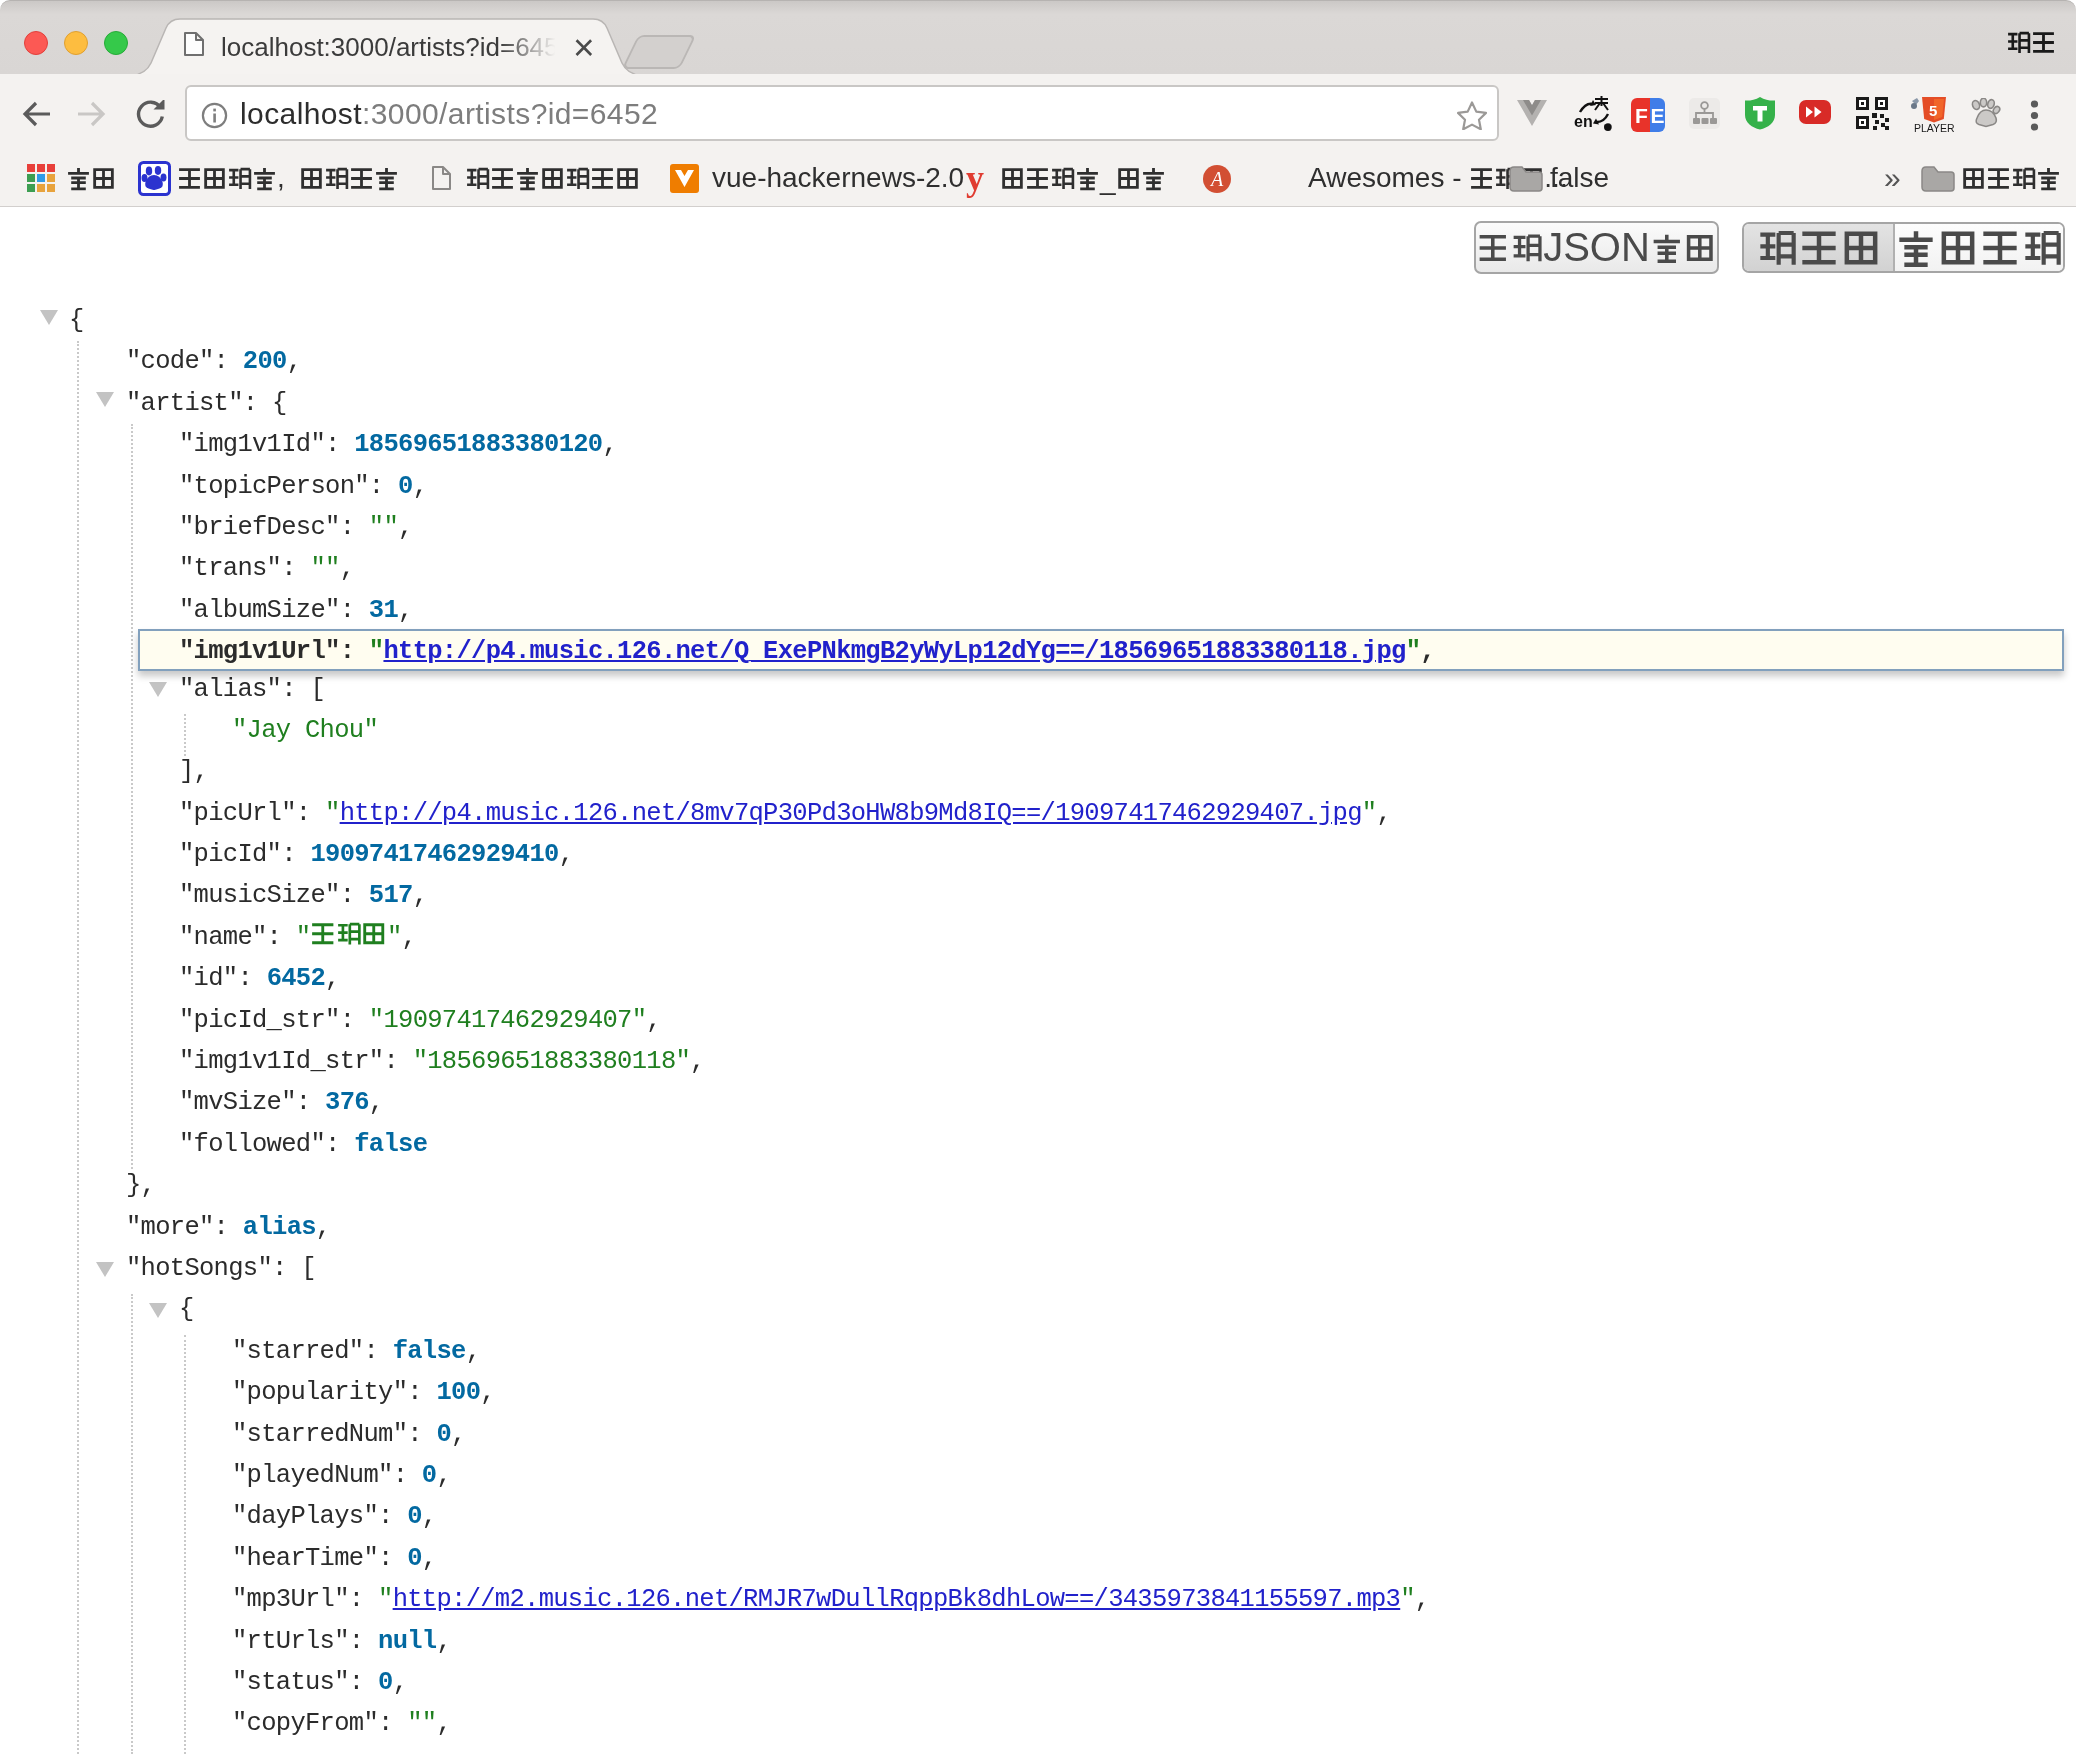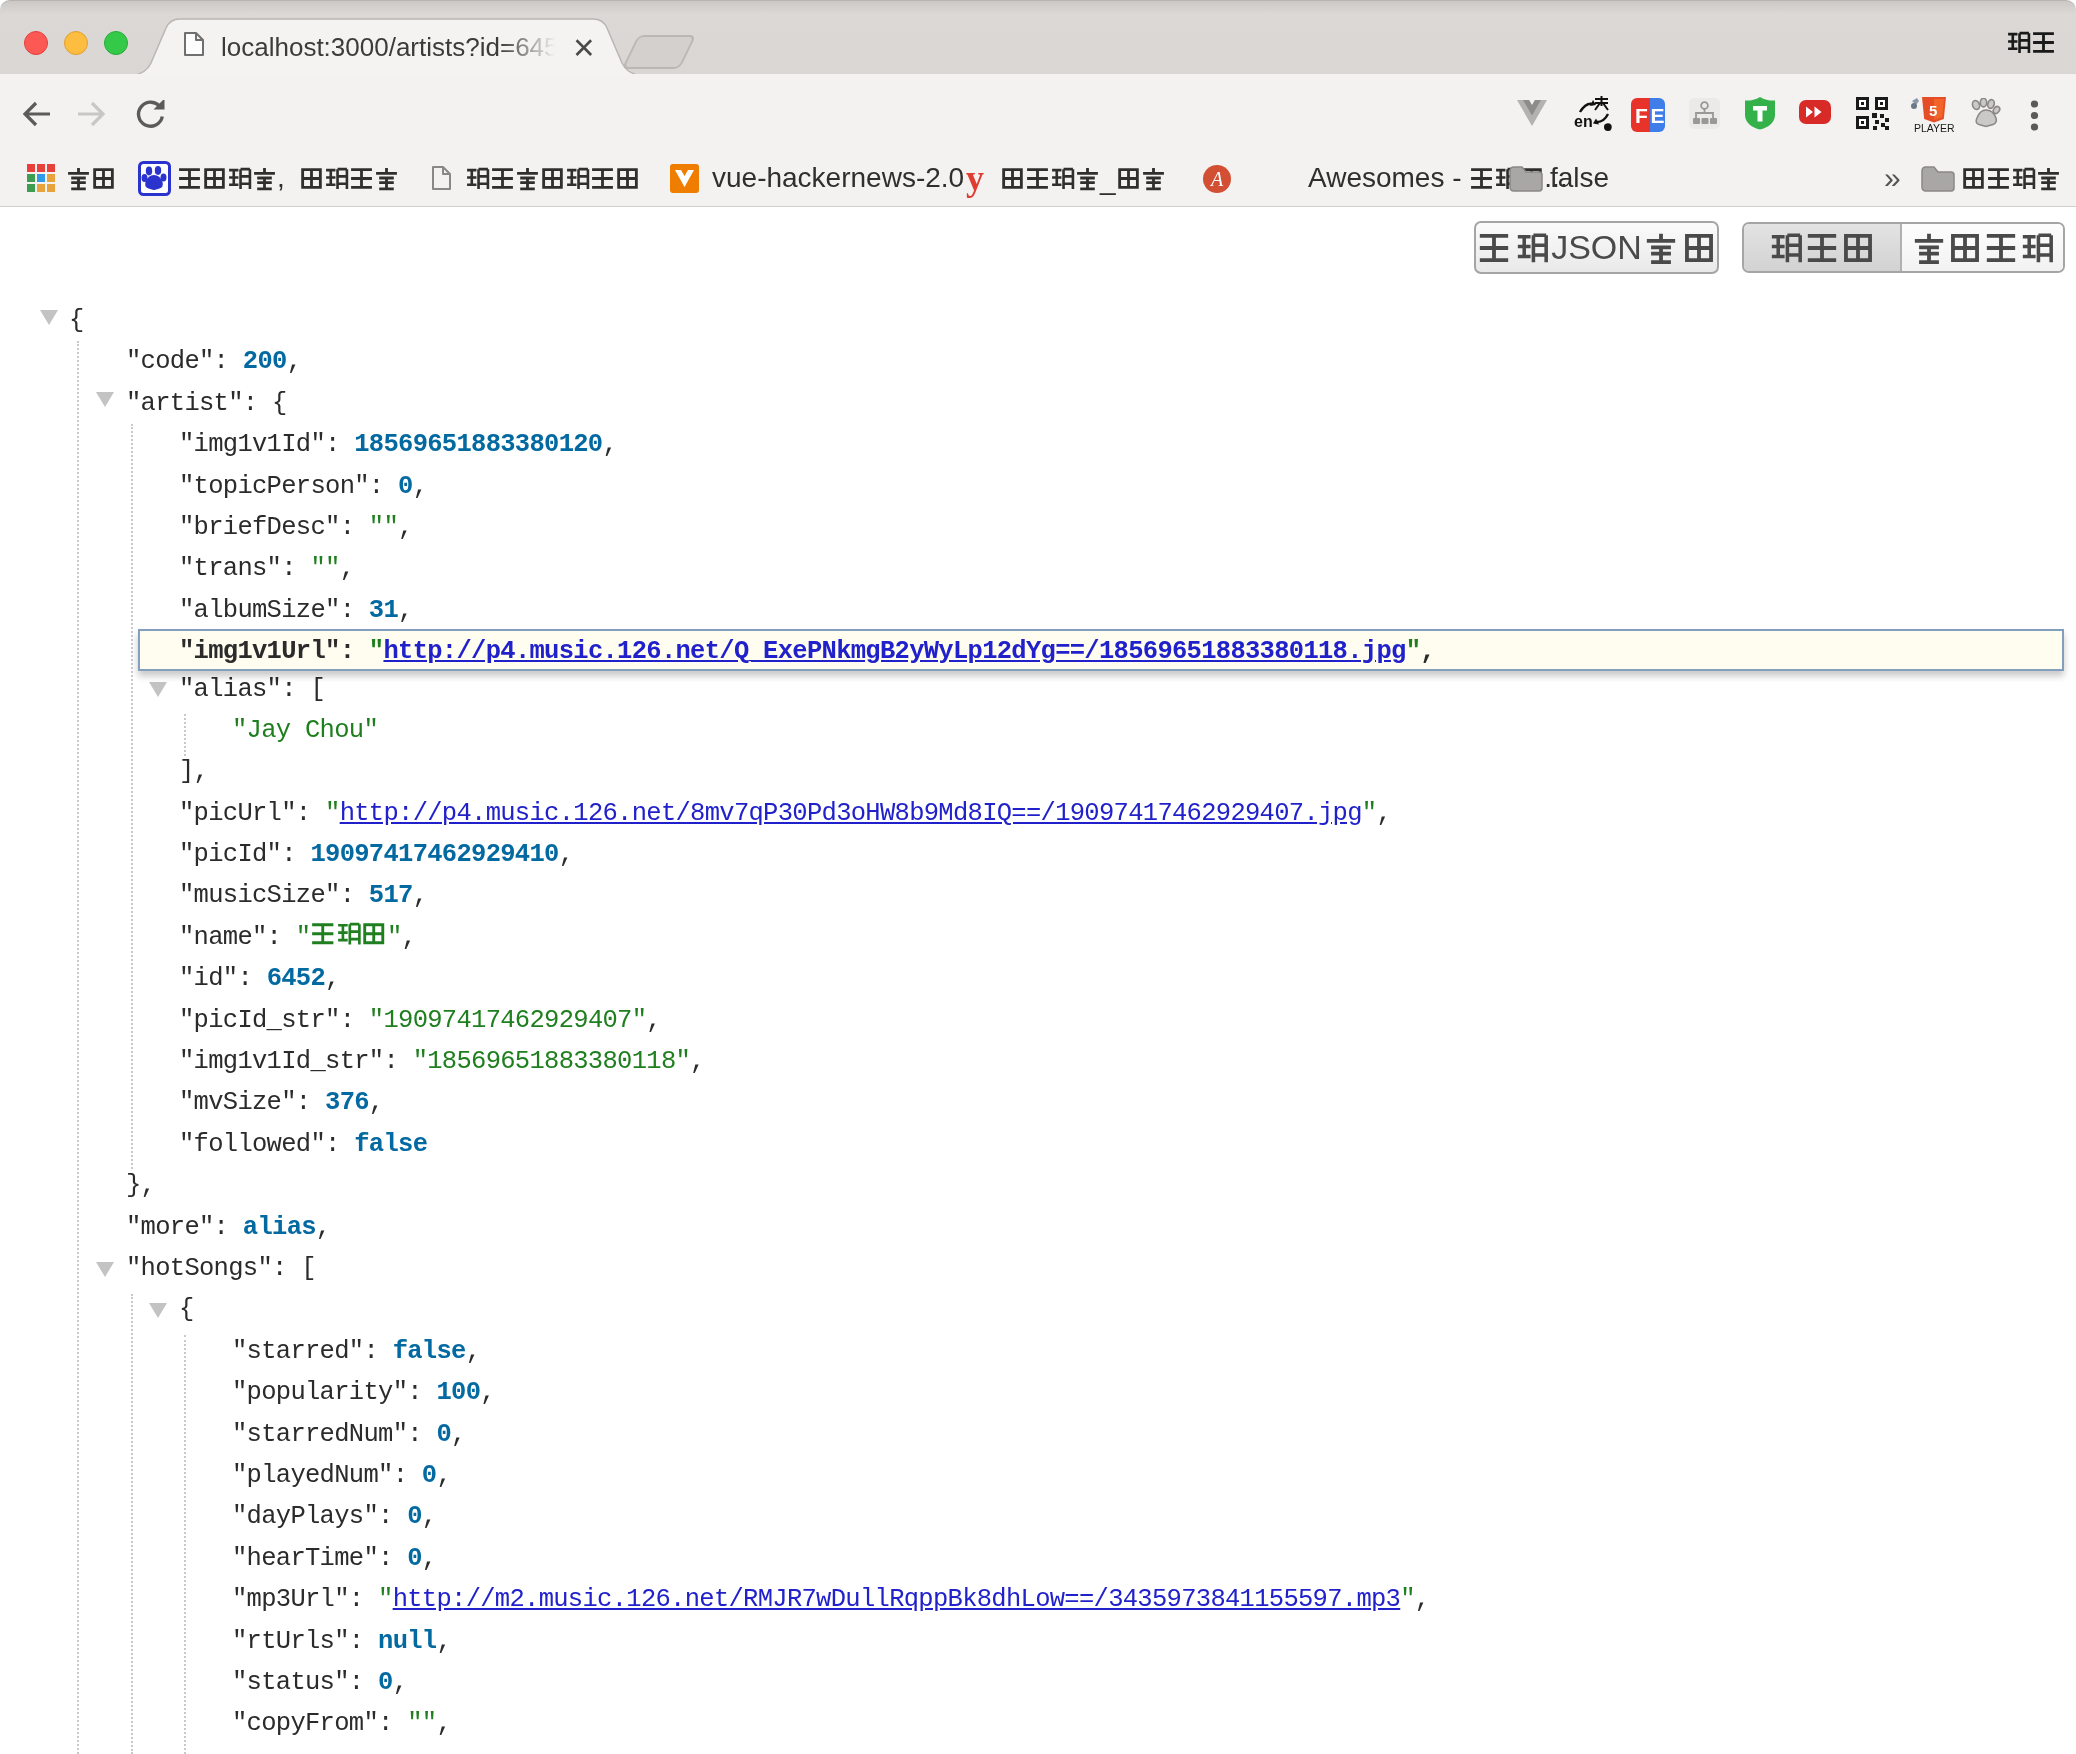--- a/index.html
+++ b/index.html
@@ -19,21 +19,21 @@
 #urlbar{position:absolute;left:185px;top:11px;width:1314px;height:56px;background:#fff;border:2px solid #c9c7c5;border-radius:6px}
 #urltext{position:absolute;left:53px;top:10px;font-size:30px;letter-spacing:0.4px;color:#2d2d2d;white-space:nowrap}
 #urltext span{color:#7d7d7d}
 .tbi{position:absolute;top:0}
 #bookmarks .k{width:25px;height:25px;margin:0}
 #bookmarks{position:absolute;left:0;top:150px;width:2076px;height:57px;background:#f4f2f0;border-bottom:1px solid #d2cfcd}
 .bm{position:absolute;top:0;height:56px;display:flex;align-items:center;font-size:28px;color:#2f2f2f;white-space:nowrap}
 .k{width:1em;height:1em;display:inline-block;vertical-align:-0.11em}
 #page{position:absolute;left:0;top:207px;width:2076px;height:1547px;background:#fff}
 .btn .k{margin:0 1px}
-.btn{position:absolute;border:2px solid #a5a5a5;border-radius:7px;background:linear-gradient(#fbfbfb,#e9e9e9);color:#4a4a4a;font-size:34px;display:flex;align-items:center;justify-content:space-between}
+.btn{position:absolute;border:2px solid #a5a5a5;border-radius:7px;background:linear-gradient(#fbfbfb,#e9e9e9);color:#4a4a4a;font-size:40px;display:flex;align-items:center;justify-content:flex-end}
 #btn1{left:1474px;top:14px;width:245px;height:53px}
 #seg{left:1742px;top:15px;width:323px;height:51px;display:flex;align-items:stretch;padding:0;overflow:hidden;background:none}
 #seg .sg1{width:158px;background:linear-gradient(#e3e3e3,#d2d2d2);display:flex;align-items:center;justify-content:center;border-right:2px solid #b0b0b0}
 #seg .sg2{flex:1;background:linear-gradient(#fdfdfd,#f2f2f2);display:flex;align-items:center;justify-content:center}
 #json{position:absolute;left:0;top:93px;width:2076px;font-family:"Liberation Mono",monospace;font-size:25.5px;letter-spacing:-0.7px;line-height:41.4px;color:#2b2b2b}
 #json .ln{height:41.4px}
 #json b{color:#0369a1}
 #json i{color:#1f7f1f;font-style:normal}
 #json u{color:#2121cb;}
 #json .hl{position:relative;background:#fffdf0;border:2px solid #82a0bd;box-shadow:0 5px 7px rgba(0,0,0,.22);margin:-2px 12px -2px 138px;padding-left:39px;font-weight:bold}
@@ -82,20 +82,31 @@
   <svg class="tbi" style="left:22px;top:25px" width="30" height="30">
       <path d="M28,15 H4 M14,4 L3,15 L14,26" fill="none" stroke="#5b5b5b" stroke-width="3.2"></path>
     </svg>
   <svg class="tbi" style="left:76px;top:25px" width="30" height="30">
       <path d="M2,15 H26 M16,4 L27,15 L16,26" fill="none" stroke="#c9c7c5" stroke-width="3.2"></path>
     </svg>
   <svg class="tbi" style="left:134px;top:26px" width="34" height="32">
       <path d="M26.5,7.5 A12,12 0 1 0 28.3,16.5" fill="none" stroke="#5b5b5b" stroke-width="3.4"></path>
       <path d="M19.5,9.5 L30.5,9.5 L30.5,-1.5 Z" fill="#5b5b5b"></path>
     </svg>
+  <div id="urlbar">
+    <svg style="position:absolute;left:14px;top:15px" width="27" height="27">
+        <circle cx="13.5" cy="13.5" r="11.6" fill="none" stroke="#7e7e7e" stroke-width="2.2"></circle>
+        <rect x="12.3" y="11.5" width="2.6" height="9" fill="#7e7e7e"></rect>
+        <rect x="12.3" y="6.6" width="2.6" height="2.8" fill="#7e7e7e"></rect>
+      </svg>
+    <div id="urltext">localhost<span>:3000/artists?id=6452</span></div>
+    <svg style="position:absolute;left:1270px;top:14px" width="30" height="29">
+        <path d="M15,1.5 L19.3,10.6 L29,11.9 L22,18.7 L23.8,28.3 L15,23.6 L6.2,28.3 L8,18.7 L1,11.9 L10.7,10.6 Z" fill="none" stroke="#9b9997" stroke-width="2.2" stroke-linejoin="round"></path>
+      </svg>
+  </div>
   <svg class="tbi" style="left:1517px;top:26px" width="30" height="28">
       <path d="M0,0 L12,0 L15,5.2 L18,0 L30,0 L15,26 Z" fill="#b4b2b0"></path>
       <path d="M6,0 L12,0 L15,5.2 L18,0 L24,0 L15,15.6 Z" fill="#8e8c8a"></path>
     </svg>
   <svg class="tbi" style="left:1572px;top:20px" width="40" height="38">
     <path d="M23,5 h13 M23,9 h13 M29.5,2 v7 M28,9 l-5,7 M31,9 l5,7 M29.5,9 v3" stroke="#111" stroke-width="2" fill="none"></path>
     <text x="2" y="33" font-size="16" font-weight="bold" fill="#111" font-family="Liberation Sans">en</text>
     <path d="M8,18 Q14,8 21,10" fill="none" stroke="#111" stroke-width="2.4"></path>
       <path d="M21,6 l3,5 l-6,1 z" fill="#111"></path>
     <path d="M36,20 Q32,28 25,28" fill="none" stroke="#111" stroke-width="2.4"></path>

